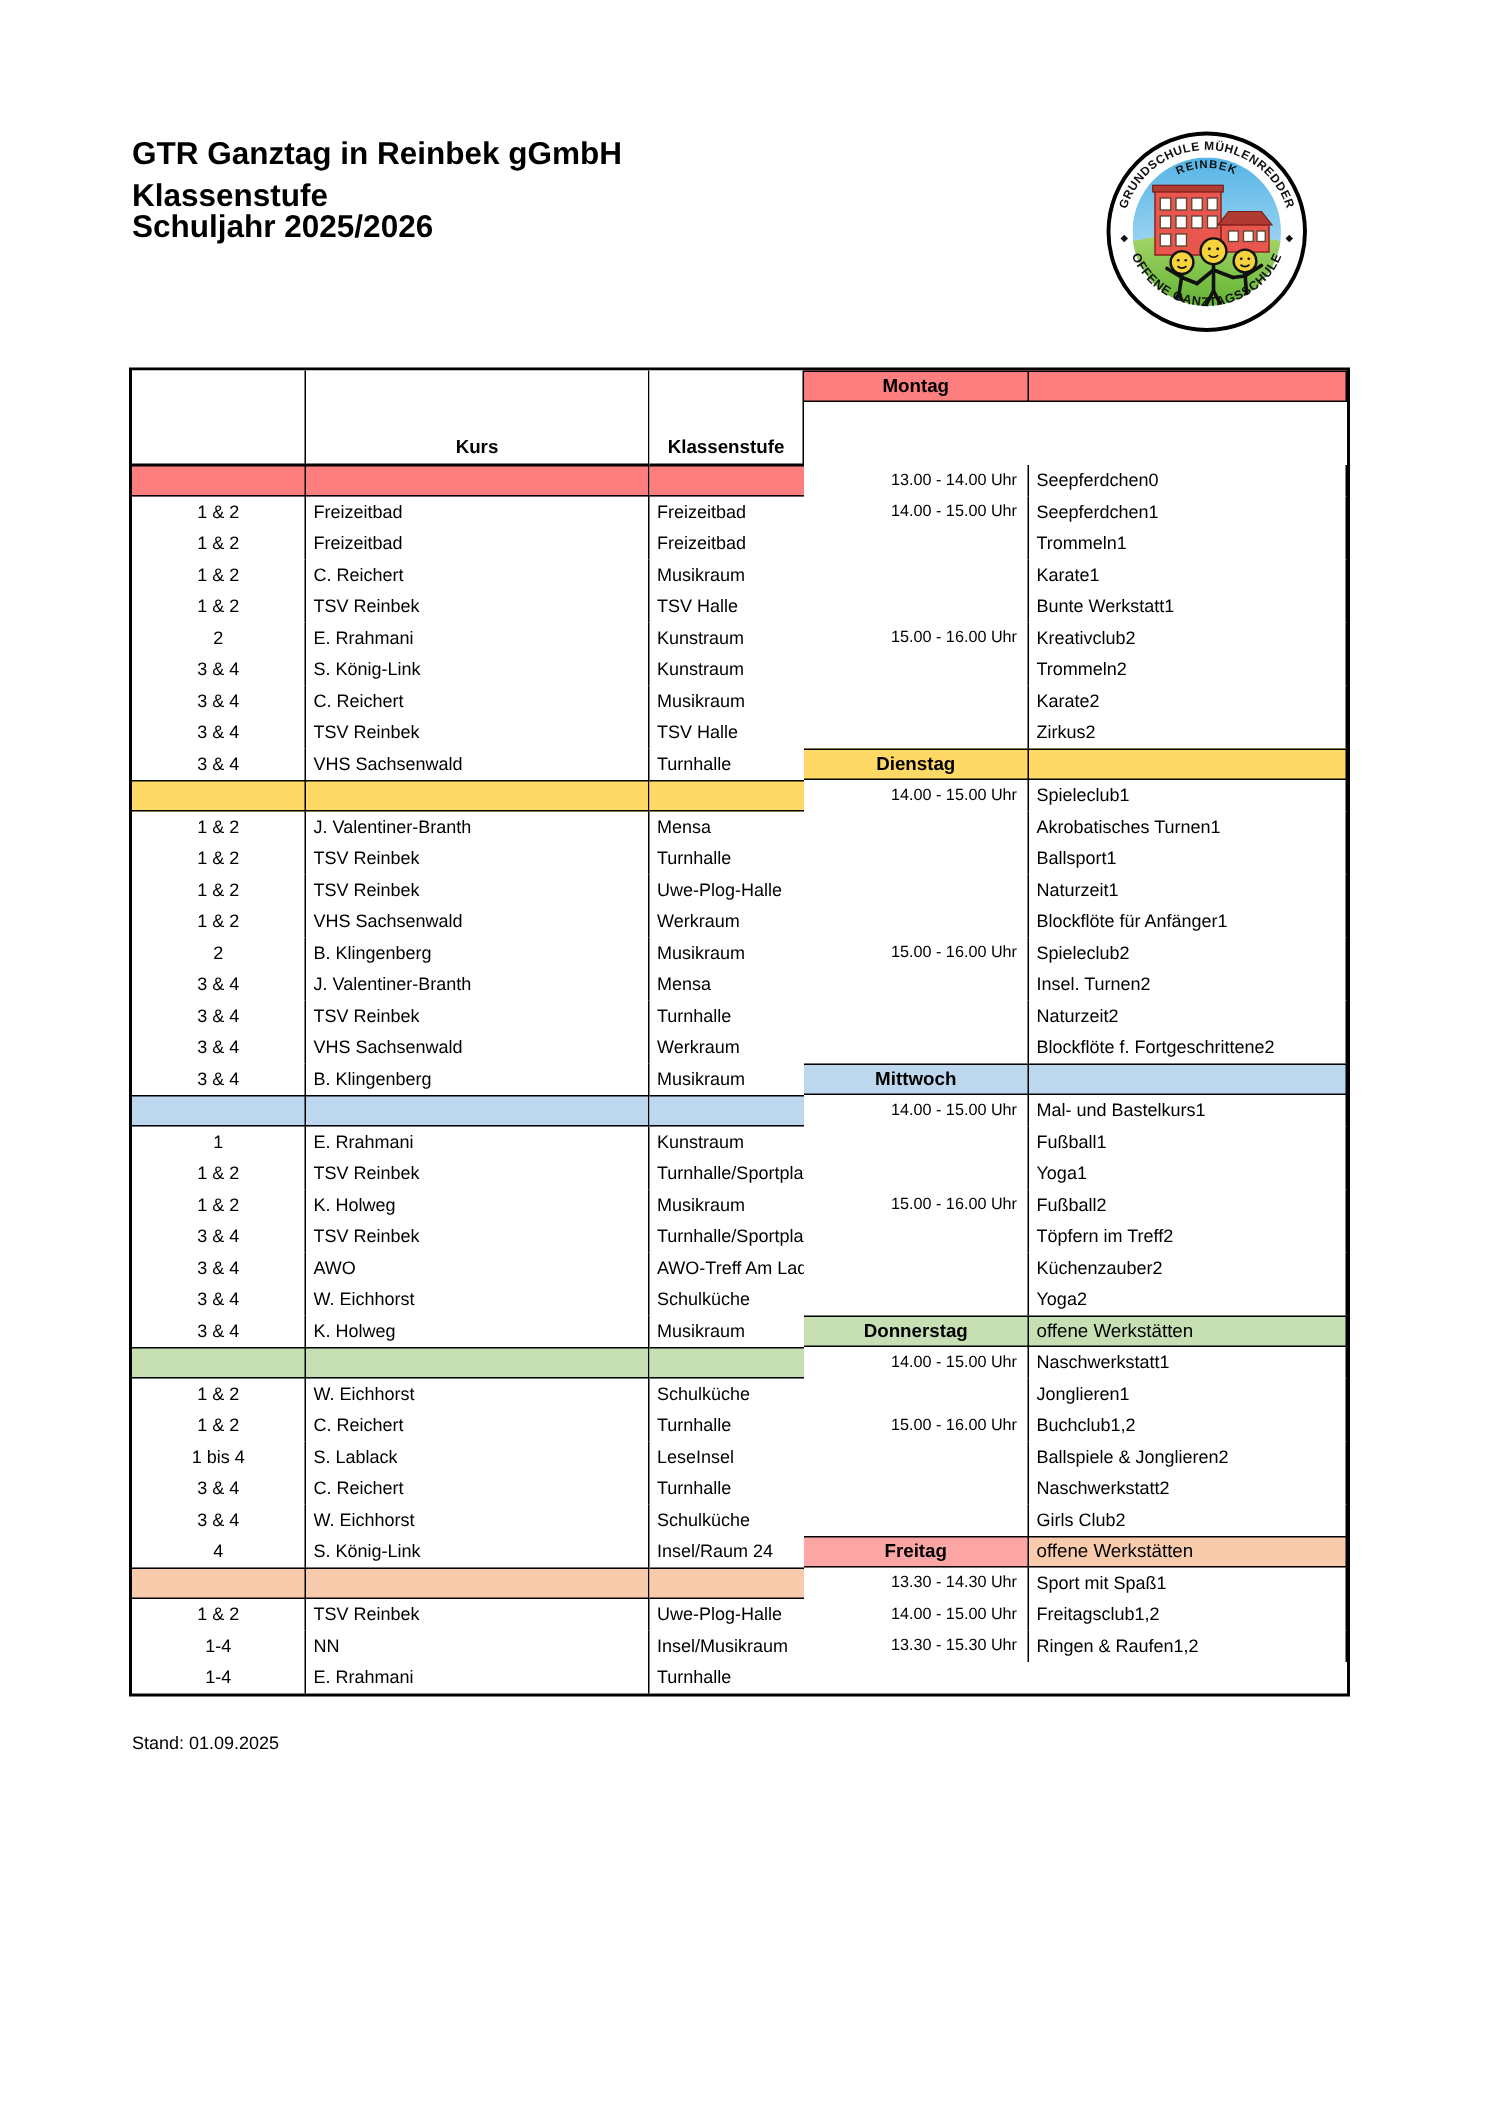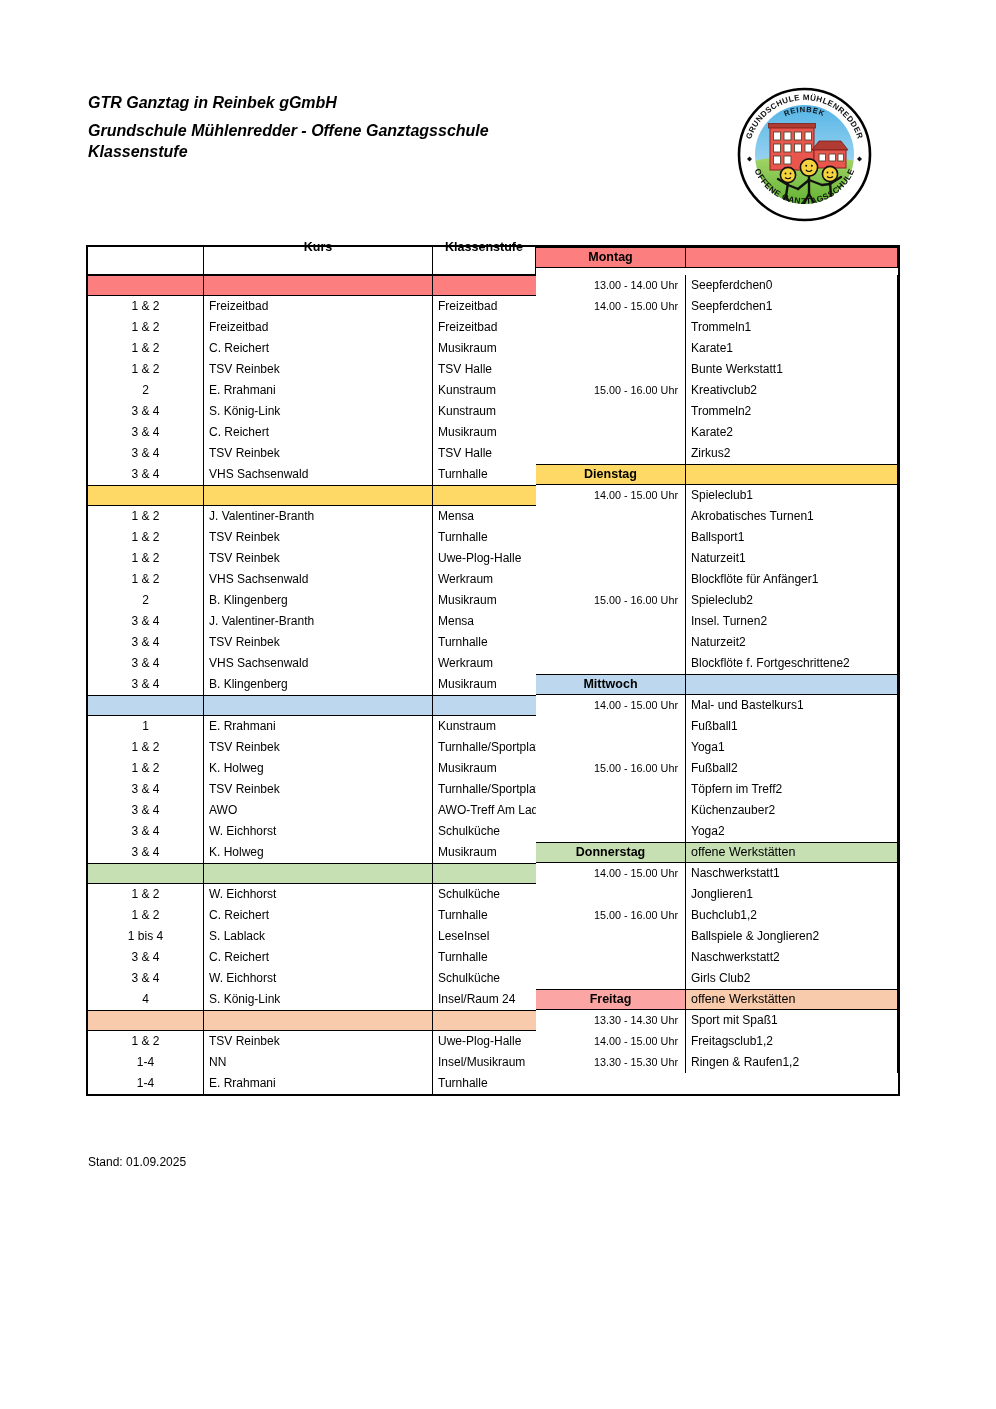--- a/index.html
+++ b/index.html
@@ -2,36 +2,36 @@
 <html><head>
 <meta charset="utf-8">
 <style>
   * { margin:0; padding:0; box-sizing:border-box; }
   html,body { background:#ffffff; }
   body {
     width:996px; height:1409px; position:relative;
     font-family:"Liberation Sans", sans-serif; color:#000;
   }
   .titles { position:absolute; left:88px; top:92px; }
-  .titles p { font-weight:700; font-size:16px; line-height:21.5px; white-space:nowrap;font-style:italic; }
+  .titles p { font-weight:700; font-size:21px; line-height:21.5px; white-space:nowrap; }
   .titles p.first { margin-bottom:6px; }
 
   .logo { position:absolute; left:736px; top:86px; }
 
   .tbl {
     position:absolute; left:86px; top:245px;
     display:grid;
     grid-template-columns:116px 229px 103px 150px 212px;
     border:2px solid #000;
     background:#fff;
   }
   .hc {
-    height:28px; border-right:1px solid #000; border-bottom:1px solid #000;
+    height:63px; border-right:1px solid #000; border-bottom:1px solid #000;
     display:flex; align-items:flex-end; justify-content:center;
-    font-weight:700; font-size:12.5px; padding-bottom:20px; background:#fff;
+    font-weight:700; font-size:12.5px; padding-bottom:4px; background:#fff;
   }
   .band {
     height:21px; line-height:19px; font-size:12.5px;
     border-top:1px solid #000; border-bottom:1px solid #000; border-right:1px solid #000;
     white-space:nowrap; overflow:hidden;
   }
   .band.c0 { font-weight:700; text-align:center; }
   .band.c1 { padding-left:5px; }
   .cell {
     height:21px; line-height:21px; font-size:12px;
@@ -44,22 +44,22 @@
 
   .stand { position:absolute; left:88px; top:1155px; font-size:12px; }
 </style>
 </head>
 <body>
 
 <div>
 
   <div class="titles">
     <p class="first">GTR Ganztag in Reinbek gGmbH</p>
-    <p>Grundschule Mühlenredder - Offene Ganztagsschule</p>
     <p>Klassenstufe</p>
+    <p>Schuljahr 2025/2026</p>
   </div>
 
   <svg class="logo" width="137" height="137" viewBox="0 0 137 137">
     <defs>
       <linearGradient id="sky" x1="0" y1="0" x2="0" y2="1">
         <stop offset="0" stop-color="#54B4E6"></stop>
           <stop offset="1" stop-color="#CDEAF8"></stop>
       </linearGradient>
       <linearGradient id="grass" x1="0" y1="0" x2="0" y2="1">
         <stop offset="0" stop-color="#A6D66A"></stop>

